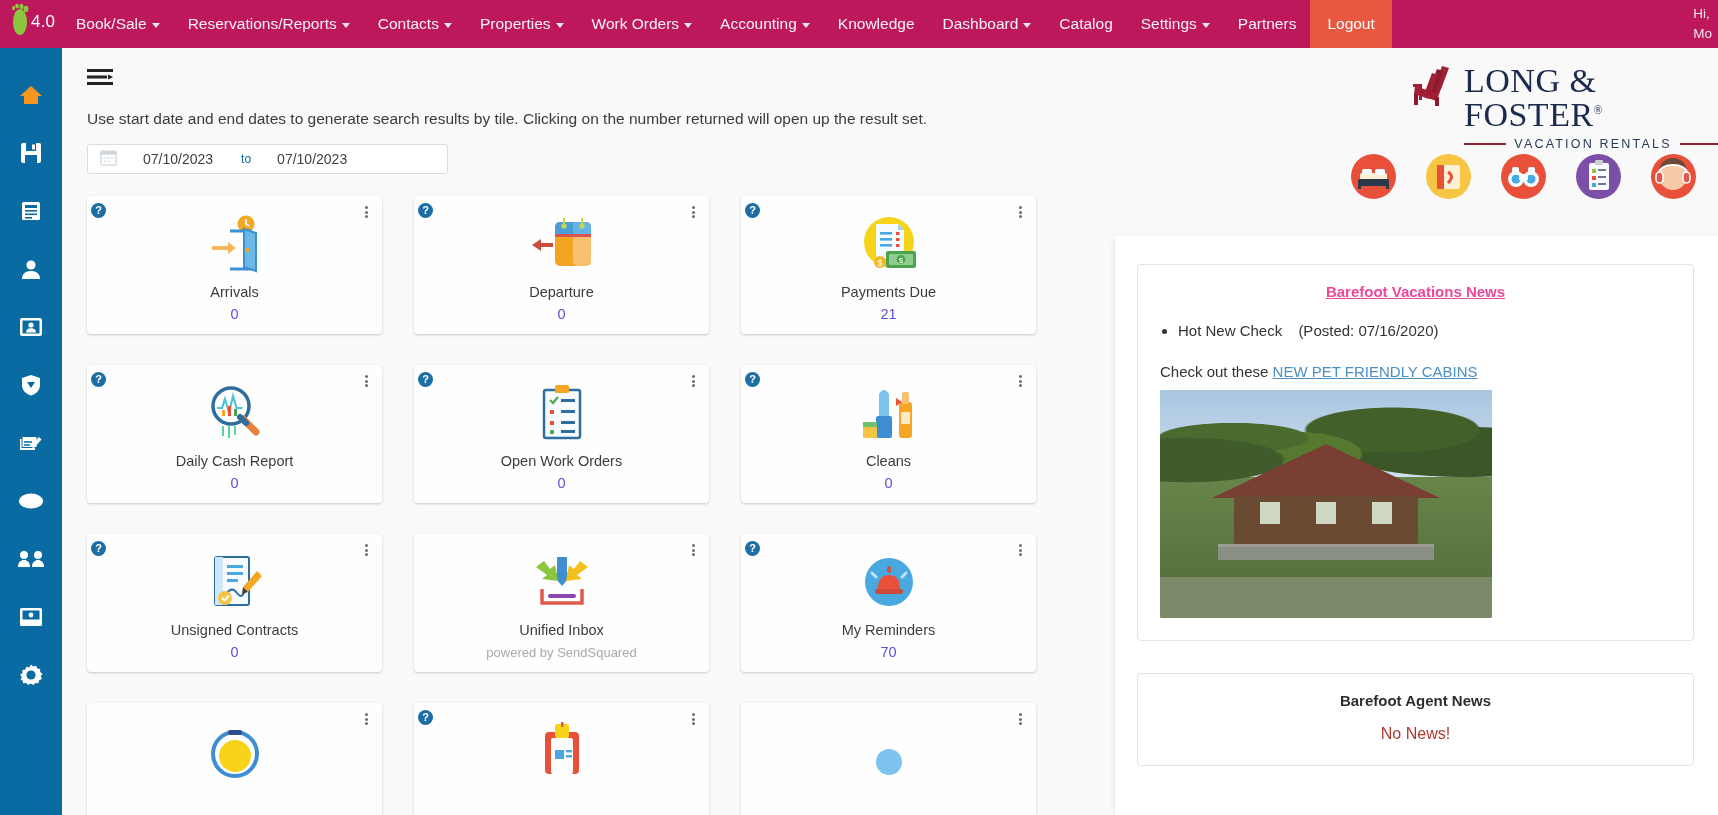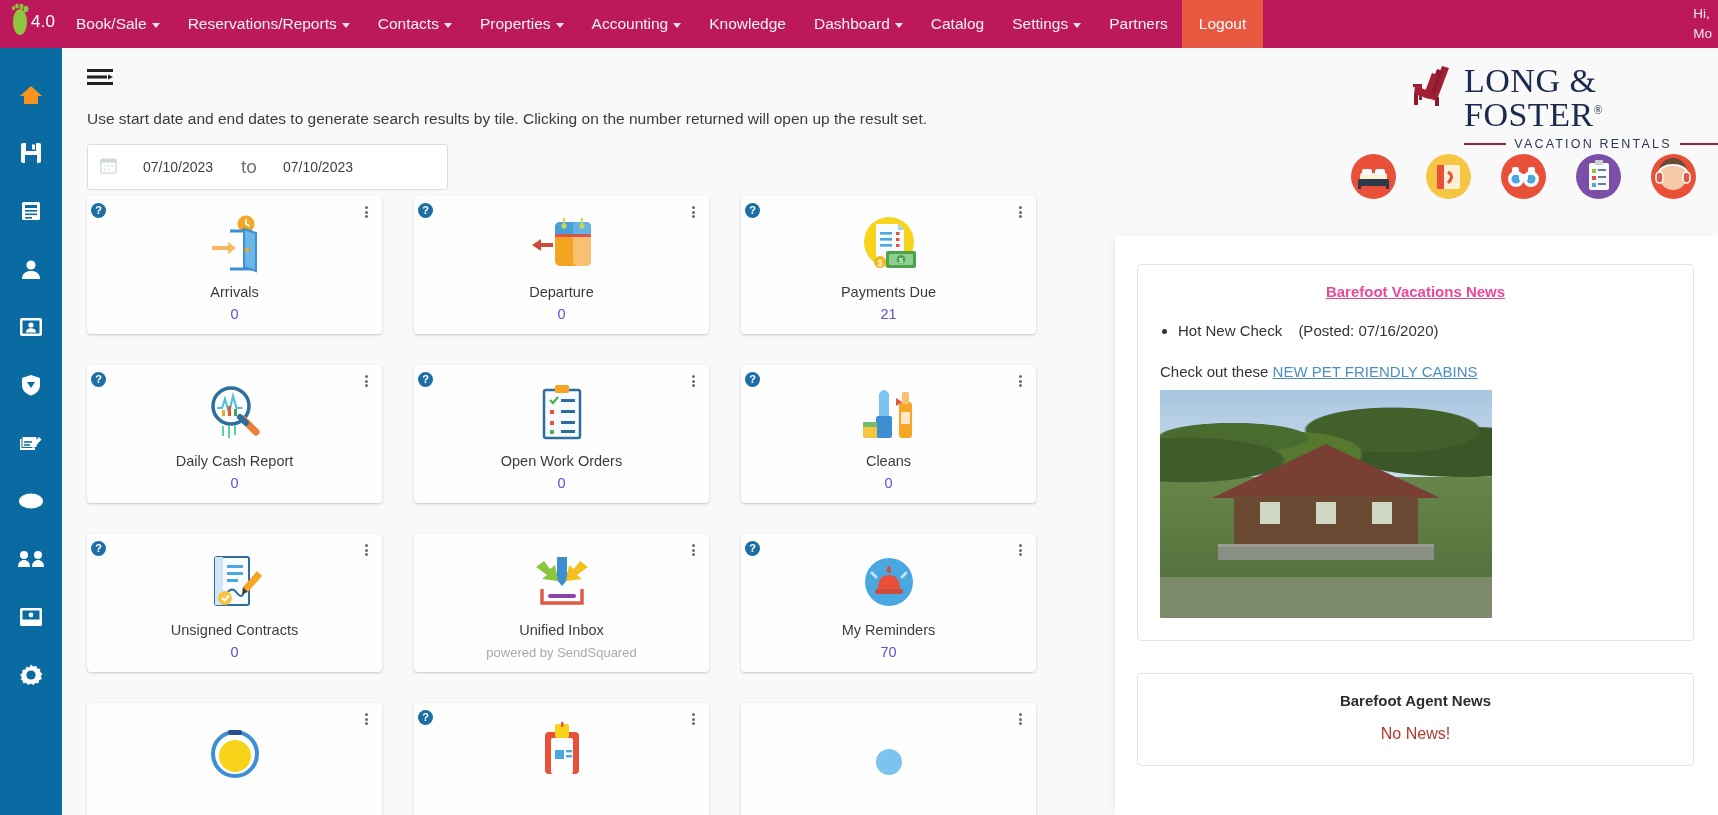--- a/index.html
+++ b/index.html
@@ -77,29 +77,29 @@
     cursor: pointer;
   }
   .intro {
     position: absolute; left: 25px; top: 62px;
     font-size: 15.5px; color: #3b3b3b;
   }
 
   
   .daterange {
     position: absolute; left: 25px; top: 96px;
-    width: 361px; height: 46px;
+    width: 361px; height: 30px;
     background: #fff; border: 1px solid #dcdcdc; border-radius: 3px;
     display: flex; align-items: center;
     font-size: 14px; color: #3f3f3f;
     cursor: pointer;
   }
   .cal-ico { margin-left: 12px; margin-right: 26px; opacity: .45; }
   .dr-date { color: #3f3f3f; }
-  .dr-to { color: #737373; margin: 0 26px 0 28px; font-size: 19px; }
+  .dr-to { color: #0369a1; margin: 0 26px 0 28px; font-size: 12px; }
 
   
   .tiles {
     position: absolute; left: 25px; top: 148px;
     width: 970px;
   }
   .tilerow { display: flex; gap: 32px; margin-bottom: 31px; }
   .tile {
     position: relative;
     width: 295px; height: 138px;
@@ -239,20 +239,24 @@
     <div class="nav-item">
       <span>Reservations/Reports</span>
       <span class="caret"></span>
     </div>
     <div class="nav-item">
       <span>Contacts</span>
       <span class="caret"></span>
     </div>
     <div class="nav-item">
       <span>Properties</span>
+      <span class="caret"></span>
+    </div>
+    <div class="nav-item">
+      <span>Work Orders</span>
       <span class="caret"></span>
     </div>
     <div class="nav-item">
       <span>Accounting</span>
       <span class="caret"></span>
     </div>
     <div class="nav-item">
       <span>Knowledge</span>
     </div>
     <div class="nav-item">

